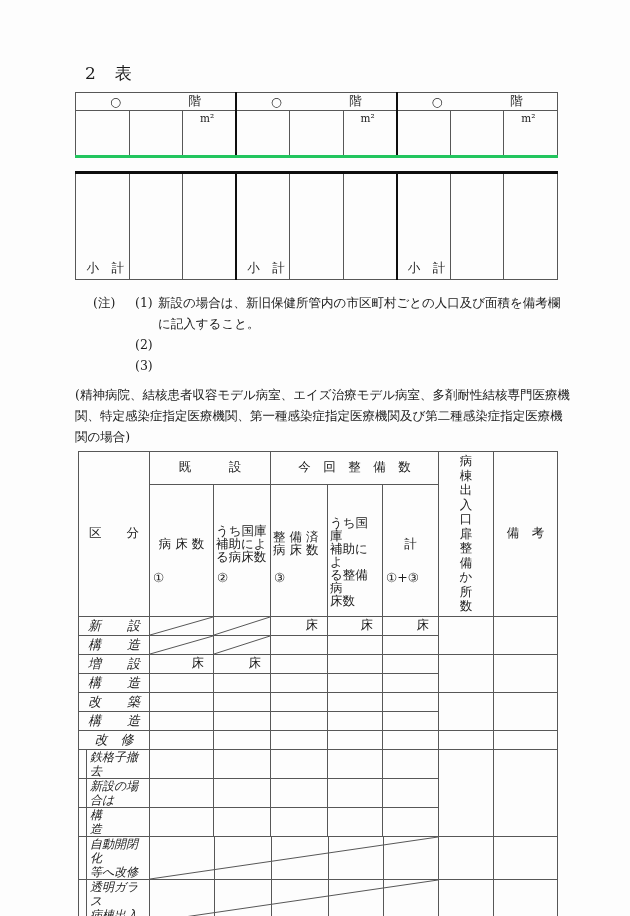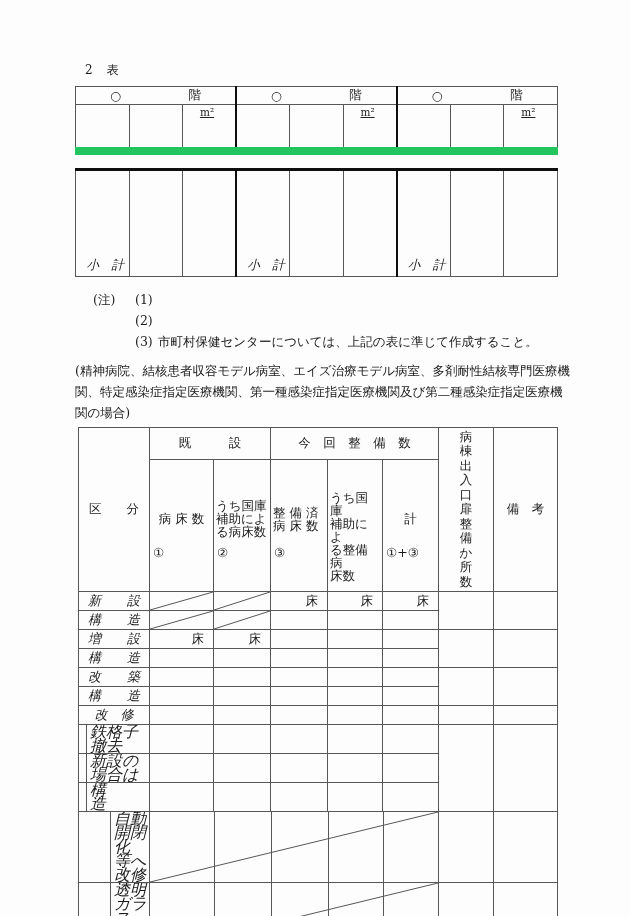--- a/index.html
+++ b/index.html
@@ -3,38 +3,38 @@
 <meta charset="utf-8">
 <style>
   * { margin:0; padding:0; box-sizing:border-box; }
   html,body { width:630px; height:916px; background:#fdfdfd; }
   body {
     font-family:"DejaVu Serif","Liberation Serif",serif;
     color:#1b1b1b;
     position:relative;
     overflow:hidden;
   }
-  .title { margin:62px 0 7px 85px; font-size:12px; letter-spacing:1px; }
+  .title { margin:62px 0 7px 85px; font-size:17px; letter-spacing:1px; }
 
   table { border-collapse:collapse; table-layout:fixed; }
   td { border:1px solid #575757; font-size:12.5px; overflow:hidden; }
 
   
   .tA { margin-left:75px; width:481px; }
   .tA td { text-align:center; vertical-align:middle; }
   .thR { border-right:2.5px solid #0e0e0e !important; }
-  .tA1 tr.last td { border-bottom:8px solid #22c55e;text-decoration:underline; }
+  .tA1 tr.last td { border-bottom:3px solid #22c55e; }
   .tA2 td { border-top:3px solid #0e0e0e; }
   .floorhead { height:18px; }
   .floorhead .fh { display:flex; justify-content:space-around; align-items:center; }
   .colhead { height:17px; }
   .blankrow td { height:46px; vertical-align:top; }
   .m2 { text-align:right; padding:1px 4px 0 0; font-size:10.5px; color:#222; }
   .tallrow td { height:107px; }
-  .subtotal { vertical-align:bottom !important; text-align:center; padding:0 0 2px 6px;font-style:italic; }
+  .subtotal { vertical-align:bottom !important; text-align:center; padding:0 0 2px 6px; }
 
   
   .notes1 { margin:12px 0 0 93px; font-size:12.5px; line-height:21px; }
   .nrow { display:flex; align-items:flex-start; }
   .nmark { width:42px; flex:0 0 42px; }
   .nitems { flex:1; }
   .nitem { display:flex; }
   .nnum { width:23px; flex:0 0 23px; }
   .ntext { width:412px; }
   .para { margin:8px 0 0 75px; width:497px; font-size:12.5px; line-height:21px; }
@@ -46,25 +46,25 @@
   .h2 td { height:72px; padding:0; }
   .hflex { display:flex; flex-direction:column; height:71px; padding:1px 2px; }
   .hlab { flex:1; display:flex; align-items:center; line-height:13px; text-align:left; }
   .hlab.cen { justify-content:center; }
   .hnum { flex:0 0 14px; line-height:14px; text-align:left; padding-left:1px; }
   .pre { white-space:pre-line; }
   .vcent { text-align:center;font-family:Liberation Mono, monospace; }
   .doorhead { padding:2px 16px !important; line-height:14.5px; text-align:left; }
 
   .r td { height:17px; }
-  .rd td { height:31px;padding-left:24px; }
+  .rd td { height:31px; }
   .lab { text-align:center; font-size:13px; padding:0;font-style:italic; }
   .subwrap { margin-left:7px; border-left:1px solid #575757; min-height:16px;
              display:flex; align-items:center; text-align:left;
-             padding-left:3px; font-size:16px; line-height:14px; }
+             padding-left:3px; font-size:12px; line-height:14px; }
   .rd .subwrap { min-height:30px; white-space:pre-line; }
   .u { text-align:right; padding-right:9px; }
   .diag { position:relative; padding:0; }
   .diag svg, .diag5 svg { position:absolute; left:0; top:0; width:100%; height:100%; display:block; }
   .diag5 { position:relative; padding:0; }
   .vline { position:absolute; top:0; height:100%; width:0; border-left:1px solid #575757; }
 </style>
 </head>
 <body>
 
@@ -143,27 +143,27 @@
   </tr>
 </tbody>
   </table>
 
 <div class="notes1">
   <div class="nrow">
     <div class="nmark">(注)</div>
     <div class="nitems">
       <div class="nitem">
         <div class="nnum">(1)</div>
+        <div class="ntext">新設の場合は、新旧保健所管内の市区町村ごとの人口及び面積を備考欄に記入すること。</div>
       </div>
       <div class="nitem">
         <div class="nnum">(2)</div>
       </div>
       <div class="nitem">
         <div class="nnum">(3)</div>
-        <div class="ntext">市町村保健センターについては、上記の表に準じて作成すること。</div>
       </div>
     </div>
   </div>
 </div>
 
 <div class="para">(精神病院、結核患者収容モデル病室、エイズ治療モデル病室、多剤耐性結核専門医療機関、特定感染症指定医療機関、第一種感染症指定医療機関及び第二種感染症指定医療機関の場合)</div>
 
 <table class="tC">
   <colgroup>
     <col style="width:71px">

